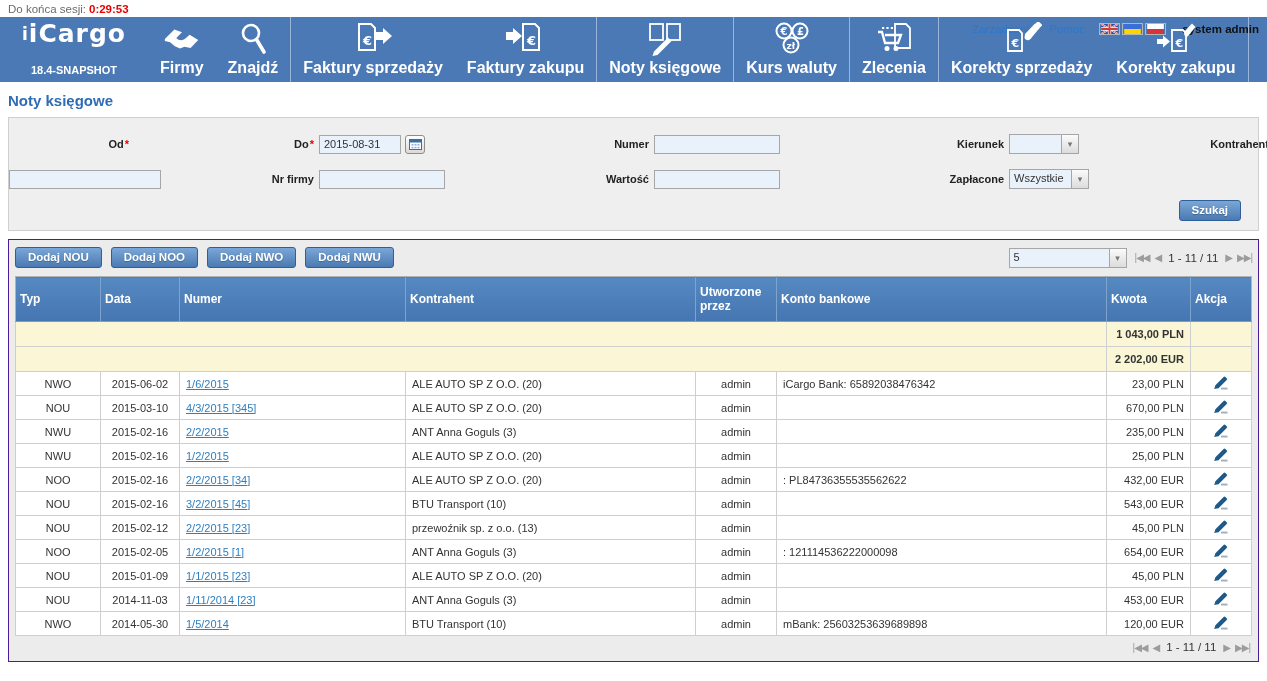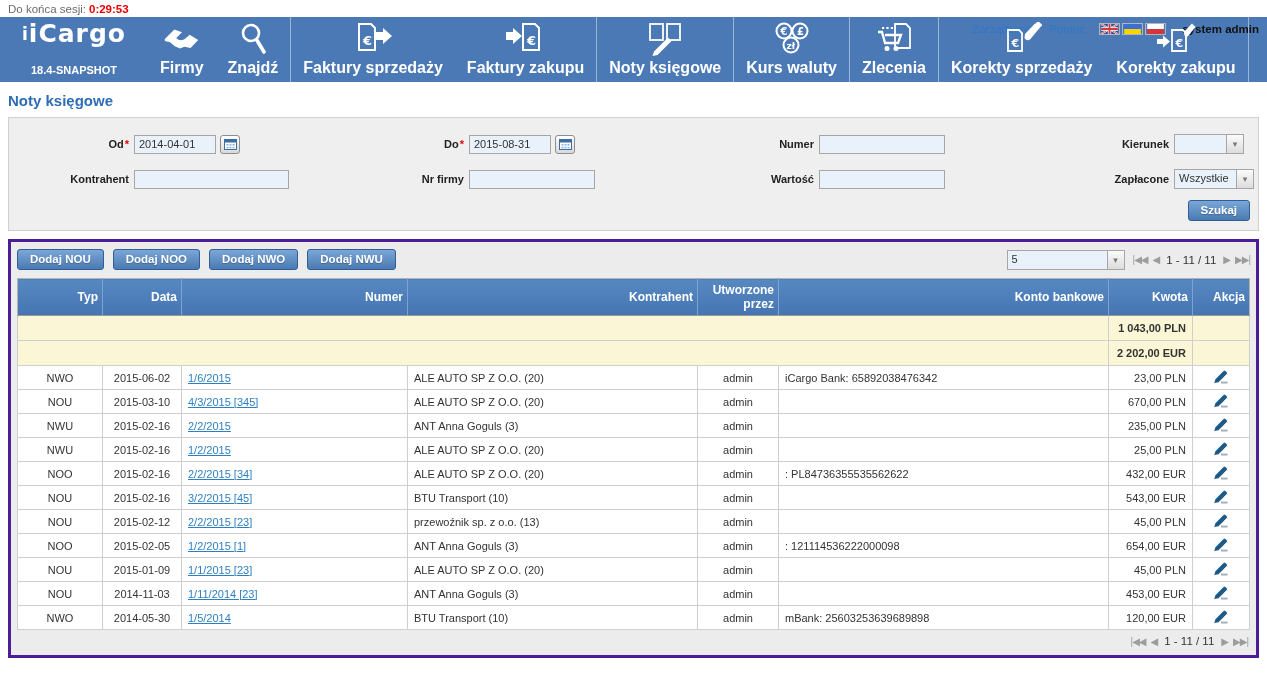--- a/index.html
+++ b/index.html
@@ -42,35 +42,35 @@
   .cal-btn { width:20px; height:19px; margin-left:4px; border:1px solid #8d8d8d; border-radius:3px;
              background:linear-gradient(#ffffff,#d9d9d9); display:inline-flex; align-items:center; justify-content:center; cursor:pointer; padding:0; }
   .fakeselect { display:inline-flex; align-items:stretch; background:#e9f1fb; border:1px solid #a6a6a6; height:20px; cursor:pointer; }
   .fakeselect .val { flex:1; padding:2px 4px 0; white-space:nowrap; overflow:hidden; }
   .fakeselect .arrowbox { width:17px; border-left:1px solid #a6a6a6; background:linear-gradient(#fbfbfb,#dcdcdc);
                           display:flex; align-items:center; justify-content:center; color:#777; font-size:9px; }
   .w-kierunek { width:70px; } .w-zaplacone { width:80px; }
   .btn-blue { background:linear-gradient(#7ba7d7,#4a7ab2); border:1px solid #2f5f96; border-radius:3px;
               color:#fff; font-weight:bold; font-size:11.5px; font-family:inherit; padding:3px 12px 4px; cursor:pointer;
               text-shadow:0 1px 1px rgba(0,0,0,.25); }
-  .search-wrap { position:absolute; right:8px; bottom:9px; }
+  .search-wrap { position:absolute; right:17px; bottom:9px; }
   
-  .main-box { margin:8px 8px 8px; background:#ececec; border:3px solid #4c1d95; padding:6px; }
+  .main-box { margin:8px 8px 8px; background:#ececec; border:1px solid #4c1d95; padding:6px; }
   .actions-row { display:flex; align-items:center; margin:1px 0 8px; }
   .actions-row .btn-blue { margin-right:9px; }
   .spacer { flex:1; }
   .pager { display:flex; align-items:center; gap:5px; }
   .pg-arrow { color:#9c9c9c; font-size:10px; letter-spacing:-1px; cursor:pointer; white-space:nowrap; }
   .pg-range { color:#333; font-size:11.5px; margin:0 2px; }
   .w-pagesize { width:118px; margin-right:8px; }
   
   table.grid { width:100%; border-collapse:collapse; table-layout:fixed; background:#fff; border:1px solid #b3b3b3; }
   .grid th { background:linear-gradient(var(--header-blue-light,#5688c2),var(--header-blue,#4576b1));
-             color:#fff; font-size:12px; font-weight:bold; height:37px; padding:0 4px;
-             border-right:1px solid #7fa3cc; border-bottom:1px solid #989898; text-align:right; }
+             color:#fff; font-size:12px; font-weight:bold; height:37px; padding:8px 4px;
+             border-right:1px solid #7fa3cc; border-bottom:1px solid #989898; text-align:left; }
   .grid th:last-child { border-right:none; }
   .grid td { border:1px solid #cfcfcf; height:24px; padding:2px 6px; overflow:hidden; white-space:nowrap; }
   .grid tr.sumrow td { background:var(--summary-bg,#faf6d6); height:25px; }
   .grid td.c-typ, .grid td.c-data, .grid td.c-utworzone { text-align:center; }
   .grid td.c-kwota { text-align:right; }
   .grid tr.sumrow td.c-kwota { font-weight:bold; }
   .grid td.c-akcja { text-align:center; padding:2px 0; }
   .grid a.numlink { color:#2e7fc1; text-decoration:underline; cursor:pointer; }
   .edit-btn { display:inline-block; cursor:pointer; line-height:0; }
   .foot-pager { display:flex; justify-content:flex-end; padding:5px 2px 2px; }
@@ -235,35 +235,20 @@
   <div class="tsep"></div>
 
 </div>
 
 <div class="page-title">Noty księgowe</div>
 
 <div class="filter-panel">
   <div class="filter-grid">
 
     <div class="flabel"><span>Od</span><span class="req">*</span></div>
-    <div class="fcell">
-      <input class="fld w-date" value="2014-04-01" style="">
-      <button class="cal-btn">
-        <svg width="13" height="12" viewBox="0 0 13 12">
-            <rect x="0.5" y="1.5" width="12" height="10" fill="#fff" stroke="#3a6ea5"></rect>
-            <rect x="0.5" y="1.5" width="12" height="3" fill="#3a6ea5"></rect>
-            <rect x="2.5" y="6" width="2" height="1.6" fill="#8fb4dd"></rect>
-            <rect x="5.5" y="6" width="2" height="1.6" fill="#8fb4dd"></rect>
-            <rect x="8.5" y="6" width="2" height="1.6" fill="#8fb4dd"></rect>
-            <rect x="2.5" y="8.8" width="2" height="1.6" fill="#8fb4dd"></rect>
-            <rect x="5.5" y="8.8" width="2" height="1.6" fill="#8fb4dd"></rect>
-            <rect x="8.5" y="8.8" width="2" height="1.6" fill="#8fb4dd"></rect>
-          </svg>
-      </button>
-    </div>
     <div class="flabel"><span>Do</span><span class="req">*</span></div>
     <div class="fcell">
       <input class="fld w-date" value="2015-08-31" style="">
       <button class="cal-btn">
         <svg width="13" height="12" viewBox="0 0 13 12">
             <rect x="0.5" y="1.5" width="12" height="10" fill="#fff" stroke="#3a6ea5"></rect>
             <rect x="0.5" y="1.5" width="12" height="3" fill="#3a6ea5"></rect>
             <rect x="2.5" y="6" width="2" height="1.6" fill="#8fb4dd"></rect>
             <rect x="5.5" y="6" width="2" height="1.6" fill="#8fb4dd"></rect>
             <rect x="8.5" y="6" width="2" height="1.6" fill="#8fb4dd"></rect>

